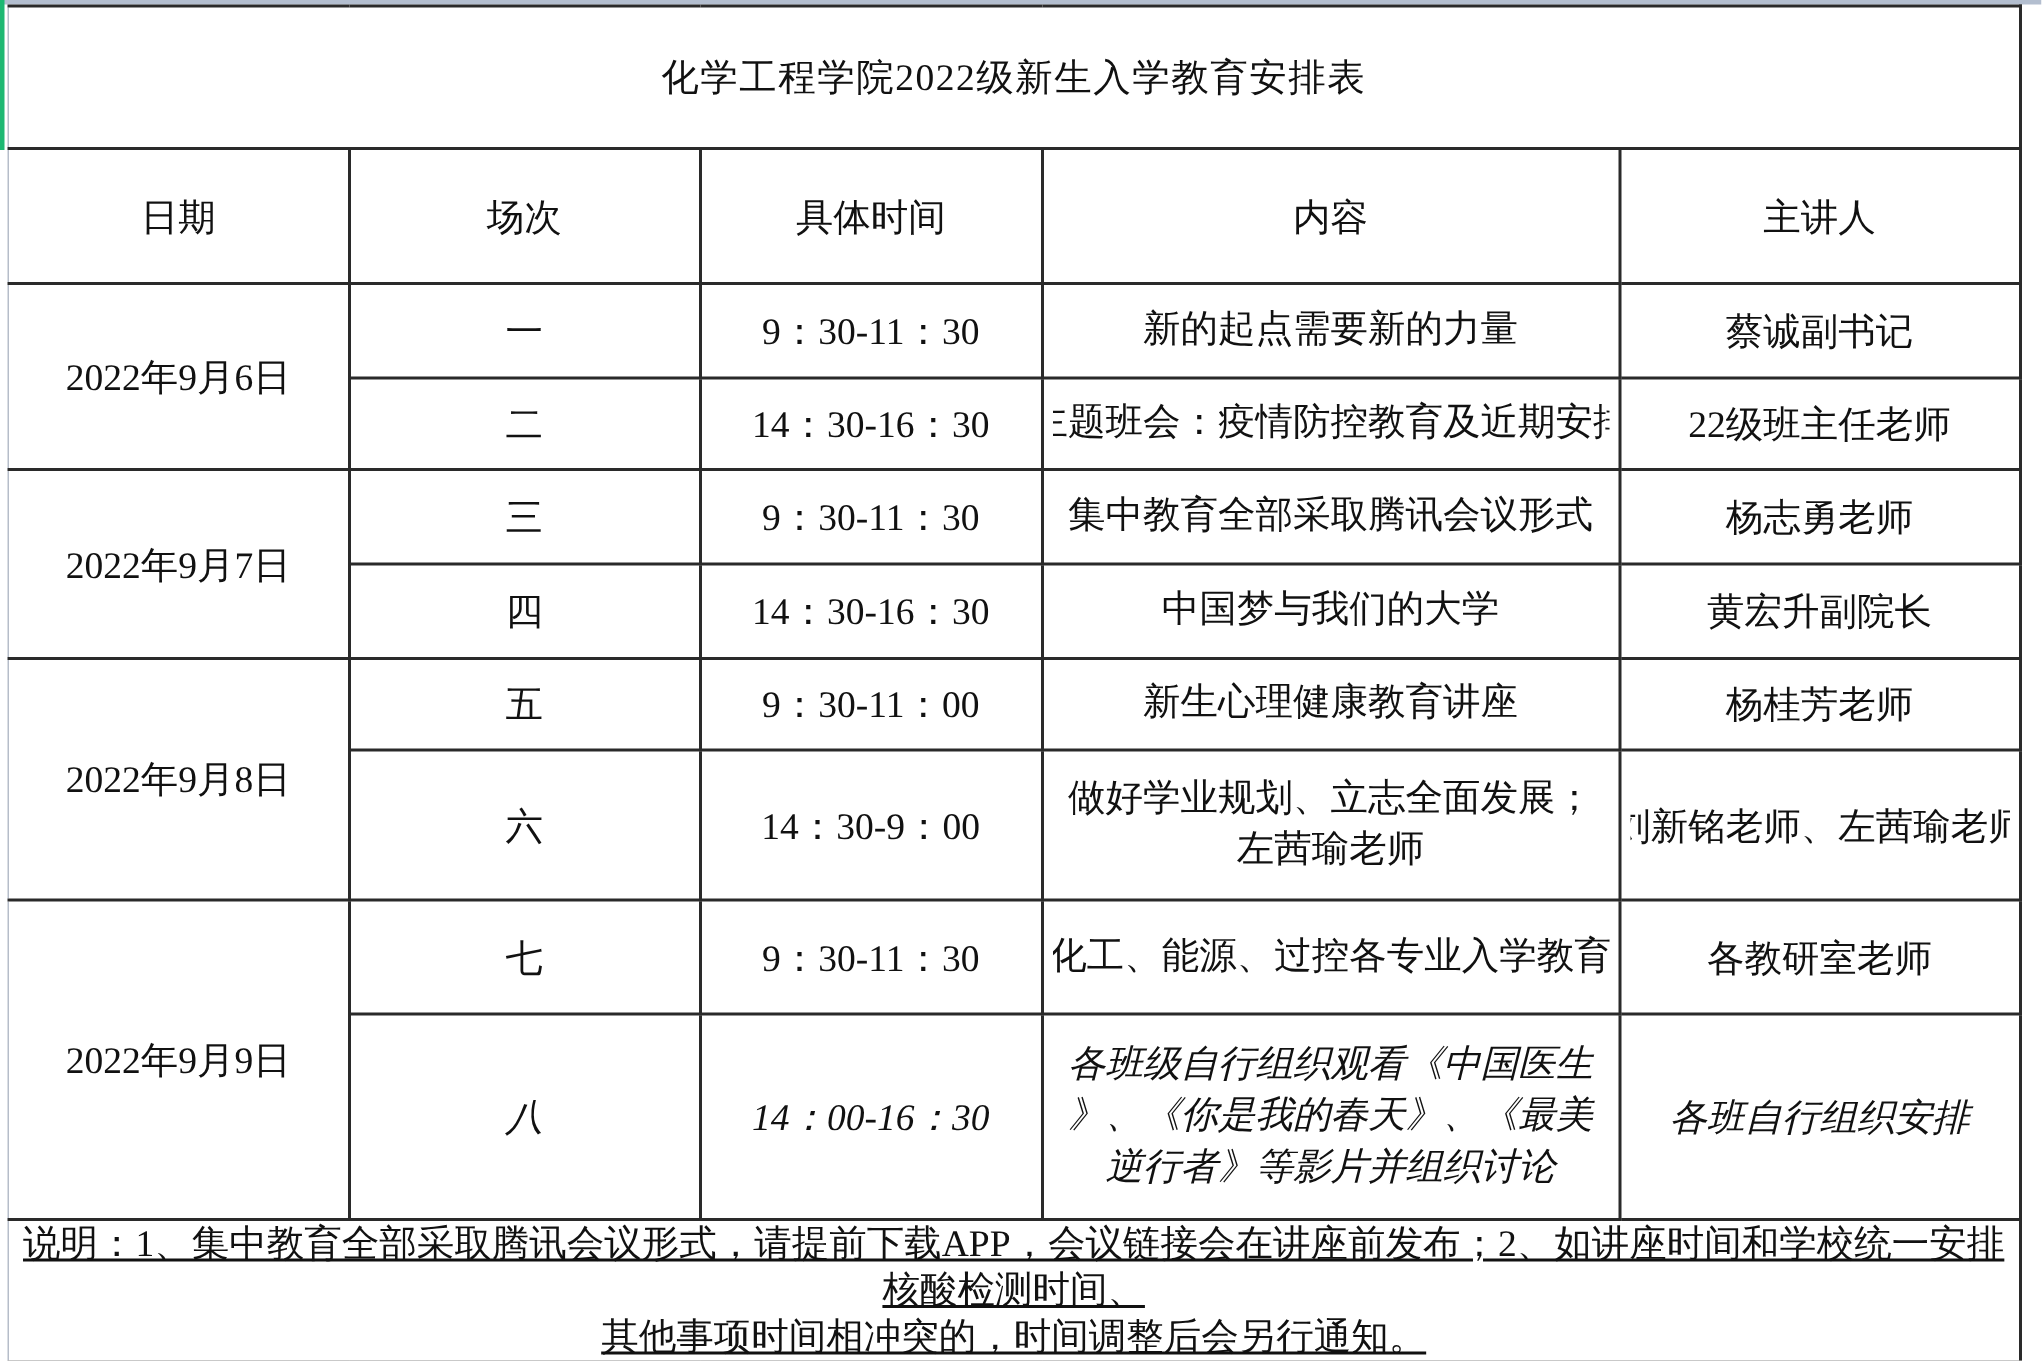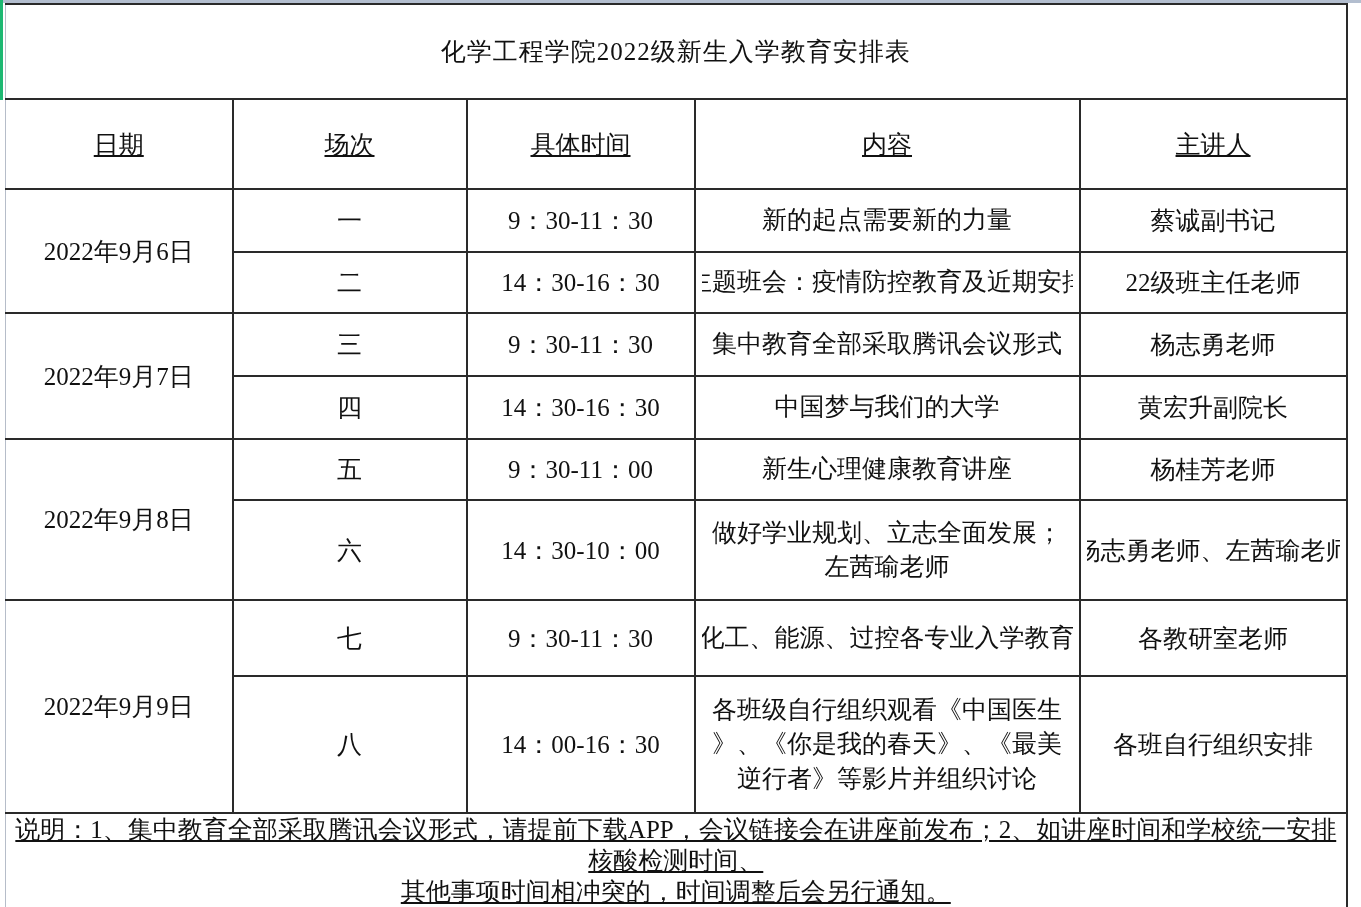--- a/index.html
+++ b/index.html
@@ -37,28 +37,28 @@
   table.sched tr > td:first-child, table.sched tr > th:first-child { border-left: 1px solid #b6bdc9; }
   .title-row td { border-top: 0; }
 
   .title-row td {
     height: 93px;
     font-size: 37px; font-weight: bold;
     letter-spacing: 1px;
   }
   .header-row th {
     height: 88px;
-    font-size: 25px; font-weight: bold; text-decoration: underline;
+    font-size: 25px; font-weight: bold;
   }
 
   tr.h65 > td { height: 61px; }
   tr.h63 > td { height: 59px; }
   tr.h102 > td { height: 98px; }
   tr.h78 > td { height: 74px; }
-  tr.h139 > td { height: 135px; }
+  tr.h139 > td { height: 135px; font-style: italic; }
 
   td.content-cell { white-space: pre-line; line-height: 1.38; margin-left: 44px; }
 
   .clipbox {
     display: flex; justify-content: center; align-items: center;
     overflow: hidden; width: 100%;
   }
   .clipbox > span { white-space: nowrap; flex: 0 0 auto; }
 
   .note-row td {
@@ -130,26 +130,26 @@
 
     <tr class="h63">
       <td rowspan="2">2022年9月8日</td>
       <td>五</td>
       <td>9：30-11：00</td>
       <td class="content-cell">新生心理健康教育讲座</td>
       <td>杨桂芳老师</td>
     </tr>
     <tr class="h102">
       <td>六</td>
-      <td>14：30-10：00</td>
+      <td>14：30-9：00</td>
       <td class="content-cell">做好学业规划、立志全面发展；
 左茜瑜老师</td>
       <td>
             <div class="clipbox">
-              <span>杨志勇老师、左茜瑜老师</span>
+              <span>刘新铭老师、左茜瑜老师</span>
             </div>
           </td>
     </tr>
 
     <tr class="h78">
       <td rowspan="2">2022年9月9日</td>
       <td>七</td>
       <td>9：30-11：30</td>
       <td class="content-cell"><div class="clipbox"><span>化工、能源、过控各专业入学教育</span></div></td>
       <td>各教研室老师</td>

